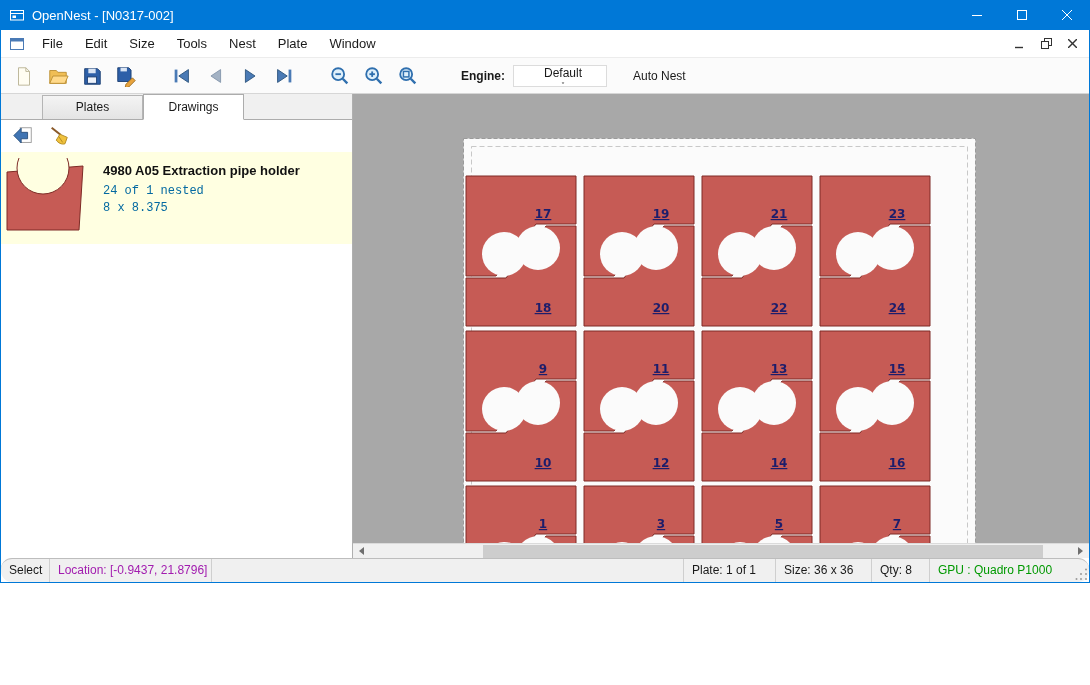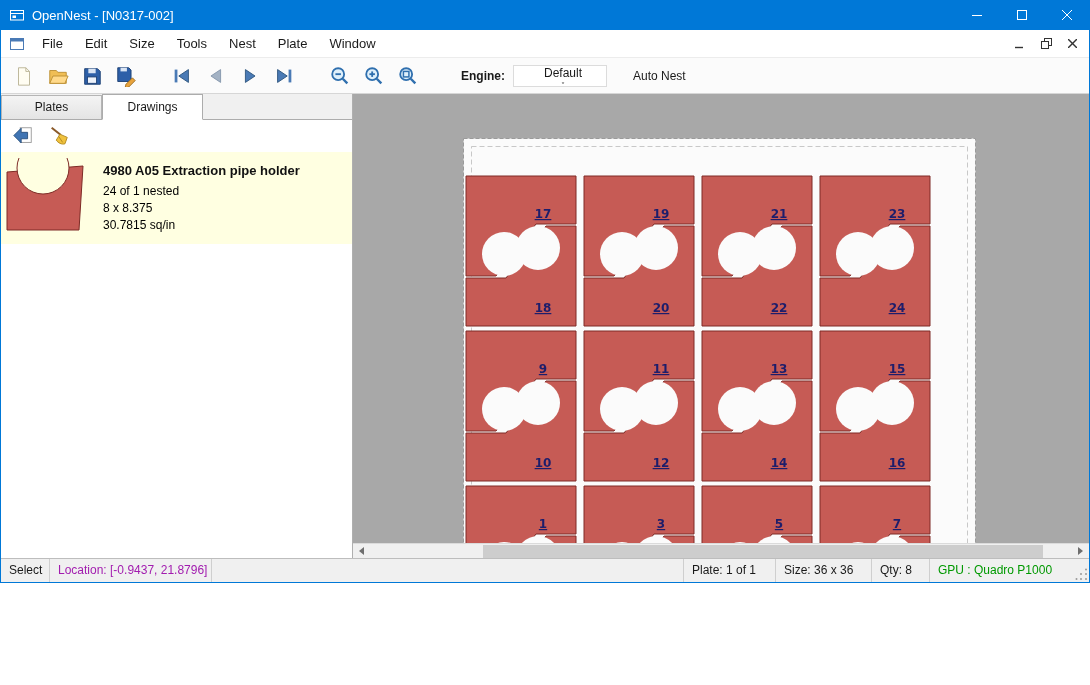--- a/index.html
+++ b/index.html
@@ -27,44 +27,44 @@
   .tb-btn { width:30px; height:30px; display:flex; align-items:center; justify-content:center; margin-right:4px; flex:none; }
   .tb-gap { width:22px; flex:none; }
   .engine-label { font-weight:bold; margin:0 8px 0 34px; }
   .engine-select { width:94px; height:22px; background:#fff; border:1px solid #DCDCDC; display:flex; align-items:center; padding-left:6px;flex-direction:column; }
   .engine-select .val { flex:1; }
   .autonest { margin-left:20px; padding:3px 6px; }
 
   
   .main { flex:1; display:flex; min-height:0; }
   .left-panel { width:352px; background:#fff; border-right:1px solid #AFAFAF; display:flex; flex-direction:column; flex:none; }
-  .tabstrip { height:26px; background:#F0F0F0; display:flex; align-items:flex-end; border-bottom:1px solid #ACACAC; flex:none; }
+  .tabstrip { height:26px; background:#F0F0F0; display:flex; align-items:flex-end; border-bottom:1px solid #ACACAC; flex:none;padding-left:41px; }
   .tab { width:101px; text-align:center; font-size:12px; line-height:23px; height:24px;
     background:linear-gradient(#F4F4F4,#E4E4E4); border:1px solid #B5B5B5; border-bottom:none; }
   .tab.active { background:#fff; height:26px; line-height:25px; border:1px solid #ACACAC; border-bottom:1px solid #fff; margin-bottom:-1px; }
   .panel-toolbar { height:32px; display:flex; align-items:center; padding-left:8px; background:#fff; flex:none; }
   .pt-btn { width:28px; height:26px; display:flex; align-items:center; justify-content:center; margin-right:8px; }
   .drawing-list { flex:1; background:#fff; overflow:hidden; }
   .drawing-item { background:#FFFFE1; display:flex; padding:6px 2px; height:92px; }
   .thumb-wrap { width:86px; height:80px; flex:none; }
   .drawing-info { margin-left:14px; padding-top:5px; }
   .drawing-title { font-size:13px; font-weight:bold; color:#111; margin-bottom:5px; }
-  .drawing-line { font-size:12px; color:#000000; line-height:17px; }
+  .drawing-line { font-size:12px; color:#0369a1; line-height:17px;font-family:Liberation Mono, monospace; }
 
   .canvas { flex:1; position:relative; background:#A8A8A8; overflow:hidden; }
   .plate { position:absolute; left:110px; top:44px; width:513px; height:510px; }
   .hscroll { position:absolute; left:0; right:0; bottom:0; height:15px; background:#F0F0F0; border-top:1px solid #DBDBDB; }
   .hthumb { position:absolute; left:130px; width:560px; top:1px; height:13px; background:#CDCDCD; }
   .harrow { position:absolute; top:0; width:17px; height:14px; display:flex; align-items:center; justify-content:center; }
   .harrow.left { left:0; } .harrow.right { right:0; }
   .tri-l { width:0;height:0;border-top:4px solid transparent;border-bottom:4px solid transparent;border-right:5px solid #6E6E6E; }
   .tri-r { width:0;height:0;border-top:4px solid transparent;border-bottom:4px solid transparent;border-left:5px solid #6E6E6E; }
 
   
-  .statusbar { height:24px; background:#F0F0F0; border-top:1px solid #BDBDBD; display:flex; align-items:stretch; flex:none; font-size:12px; }
+  .statusbar { height:24px; background:#F0F0F0; border-top:1px solid #BDBDBD; display:flex; align-items:stretch; flex:none; font-size:12px;border-radius:11px; }
   .sb-cell { line-height:23px; padding:0 8px; white-space:nowrap; }
   .sb-sep { border-left:1px solid #CFCFCF; }
   .sb-mode { width:48px; }
   .sb-loc { width:162px; color:#a21caf; }
   .sb-spacer { flex:1; border-left:1px solid #CFCFCF; }
   .sb-plate { width:92px; } .sb-size { width:96px; } .sb-qty { width:58px; }
   .sb-gpu { width:142px; color:#009900; }
   .sb-grip { width:18px; display:flex; align-items:flex-end; justify-content:flex-end; }
 </style>
 </head>
@@ -242,21 +242,20 @@
           <div class="thumb-wrap">
             <svg width="84" height="78" viewBox="0 0 84 78">
               <path d="M4 14 L80 8 L76 72 L4 72 Z" fill="#C65B55" stroke="#7E2B26"></path>
               <circle cx="40" cy="10" r="26" fill="#FFFFE1" stroke="#7E2B26"></circle>
             </svg>
           </div>
           <div class="drawing-info">
             <div class="drawing-title">4980 A05 Extraction pipe holder</div>
             <div class="drawing-line">24 of 1 nested</div>
             <div class="drawing-line">8 x 8.375</div>
-            <div class="drawing-line">30.7815 sq/in</div>
           </div>
         </div>
       </div>
     </div>
 
     <div class="canvas">
       <div class="plate">
         <svg id="plate-svg" width="513" height="510">
             <rect x="0.5" y="0.5" width="512" height="509" fill="#FBFBFB" stroke="#9A9A9A" stroke-dasharray="4 2"></rect>
             <rect x="8.5" y="8.5" width="496" height="493" fill="none" stroke="#C8C8C8" stroke-dasharray="5 3"></rect>

